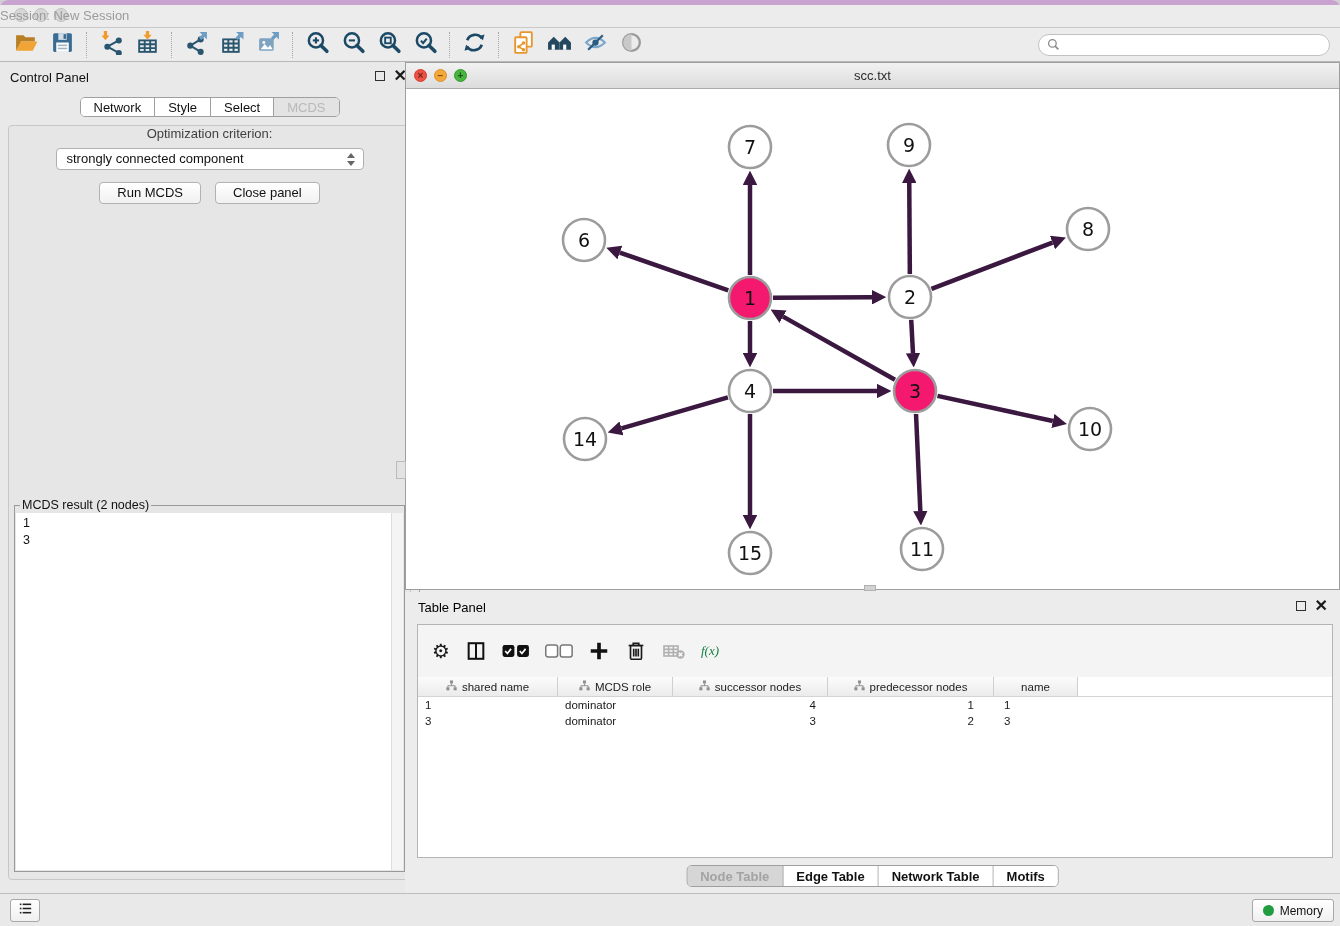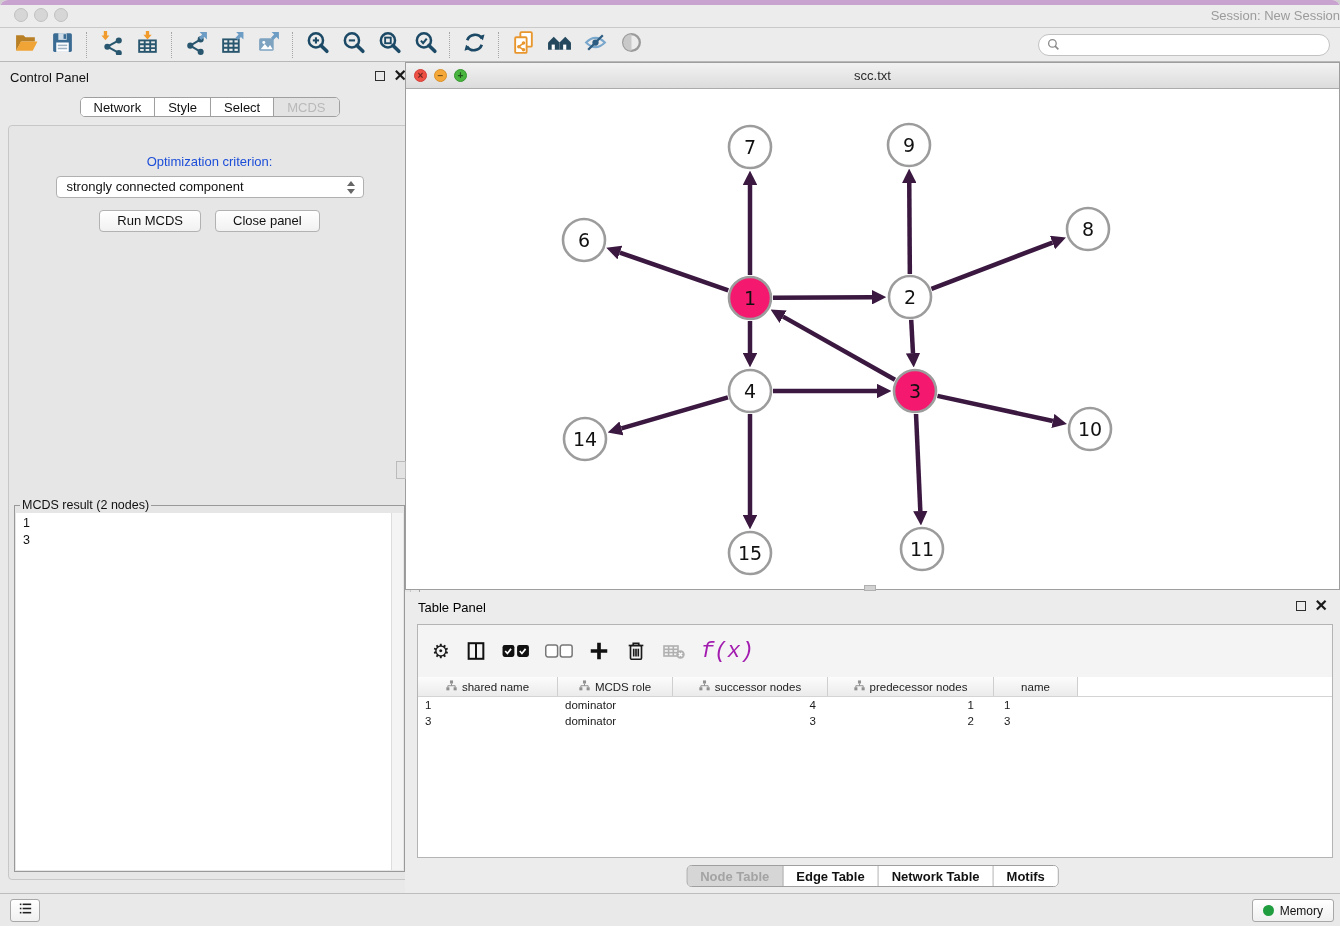--- a/index.html
+++ b/index.html
@@ -4,21 +4,21 @@
 <style>
   * { margin:0; padding:0; box-sizing:border-box; }
   html,body { width:1340px; height:926px; }
   body { font-family:"Liberation Sans", sans-serif; background:#d0d0d0; }
   #app { position:relative; width:1340px; height:926px; background:#ececec; overflow:hidden; border-radius:8px 8px 0 0; }
 
   
   #titlebar { position:absolute; left:0; top:0; width:100%; height:28px; background:#ececec; border-bottom:1px solid #c9c9c9; }
   #title-accent { position:absolute; left:0; top:0; width:100%; height:5px; background:#c9a3cf; border-radius:8px 8px 0 0; }
   .traffic-gray { position:absolute; top:8px; width:14px; height:14px; border-radius:50%; background:#d6d6d6; border:1px solid #c0c0c0; }
-  #win-title { position:absolute; left:0; right:0; top:8px; text-align:right; font-size:13px; color:#9b9b9b; }
+  #win-title { position:absolute; left:0; right:0; top:8px; text-align:left; font-size:13px; color:#9b9b9b; }
 
   
   #toolbar { position:absolute; left:0; top:28px; width:100%; height:34px; background:#ececec; border-bottom:1px solid #b8b8b8; display:flex; align-items:center; padding:0 10px 0 8px; }
   .icon-btn { width:36px; height:30px; display:flex; align-items:center; justify-content:center; }
   .icon-btn svg { width:25px; height:25px; }
   .tb-sep { height:26px; border-left:1px dotted #a6a6a6; margin:0 6px; }
   #search-box { margin-left:auto; width:292px; height:22px; background:#fff; border:1px solid #c2c2c2; border-radius:11px; display:flex; align-items:center; padding:0 8px; }
   #search-box svg { width:13px; height:13px; flex:0 0 13px; }
   #search-input { border:none; outline:none; flex:1; font-size:12px; margin-left:5px; background:transparent; }
 
@@ -27,21 +27,21 @@
   #cp-title { position:absolute; left:10px; top:8px; font-size:13px; color:#111; }
   .panel-float { width:10px; height:10px; border:1.6px solid #2e2e2e; display:inline-block; }
   .panel-close { font-size:16px; font-weight:bold; color:#1a1a1a; line-height:12px; }
   #cp-icons { position:absolute; right:12px; top:8px; display:flex; gap:9px; align-items:center; }
   .segtabs { display:flex; border:1px solid #9f9f9f; border-radius:5px; overflow:hidden; background:#fff; height:20px; }
   .segtabs .seg { padding:0 13px; font-size:13px; line-height:19px; color:#111; border-right:1px solid #9f9f9f; background:#fff; white-space:nowrap; }
   .segtabs .seg:last-child { border-right:none; }
   #cp-tabs { position:absolute; left:50%; transform:translateX(-50%); top:35px; }
   #cp-tabs .seg.active { background:#e3e3e3; color:#b9b9b9; }
   #cp-content { position:absolute; left:8px; right:8px; top:63px; bottom:13px; background:#e6e6e6; border:1px solid #c7c7c7; border-radius:4px; }
-  #opt-label { margin-top:28px; text-align:center; font-size:13px; color:#1d4ed8; }
+  #opt-label { margin-top:0; text-align:center; font-size:13px; color:#404040; }
   #criterion-select { position:relative; margin:7px auto 0; width:308px; height:22px; background:#fff; border:1px solid #b0b0b0; border-radius:4px; font-size:13px; line-height:20px; padding-left:10px; color:#111; }
   #criterion-select .chevrons { position:absolute; right:8px; top:4px; display:flex; flex-direction:column; gap:3px; }
   .chev-up { width:0; height:0; border-left:4px solid transparent; border-right:4px solid transparent; border-bottom:5px solid #666; }
   .chev-down { width:0; height:0; border-left:4px solid transparent; border-right:4px solid transparent; border-top:5px solid #666; }
   #cp-buttons { margin-top:12px; display:flex; justify-content:center; gap:14px; }
   .mac-btn { height:22px; padding:0 17px; background:linear-gradient(#ffffff,#f1f1f1); border:1px solid #b2b2b2; border-radius:4px; font-size:13px; color:#111; line-height:20px; font-family:"Liberation Sans",sans-serif; }
   #mcds-result { position:absolute; left:5px; right:5px; top:366px; bottom:7px; border:1px solid #999; margin-top:6px; }
   #mcds-result legend { font-size:12.5px; color:#111; margin-left:5px; padding:0 2px; }
   #mcds-result-inner { position:absolute; left:1px; right:1px; top:1px; bottom:1px; background:#fff; overflow:hidden; }
   #mcds-result-list { padding:2px 0 0 7px; font-size:12.5px; line-height:17px; color:#111; }
@@ -57,21 +57,21 @@
   #nw-splitter { position:absolute; left:458px; bottom:-2px; width:12px; height:6px; background:#d2d2d2; border:1px solid #b0b0b0; }
 
   
   #table-panel { position:absolute; left:405px; top:592px; width:935px; height:301px; background:#ececec; }
   #tp-title { position:absolute; left:13px; top:8px; font-size:13px; color:#000000; }
   #tp-icons { position:absolute; right:12px; top:8px; display:flex; gap:9px; align-items:center; }
   #tp-box { position:absolute; left:12px; right:7px; top:32px; height:234px; background:#fff; border:1px solid #b4b4b4; }
   #tp-toolbar { height:52px; background:#f4f4f4; display:flex; align-items:center; padding-left:14px; gap:15px; }
   .tp-icon { display:flex; align-items:center; justify-content:center; height:30px; }
   .gear-glyph { font-family:"DejaVu Sans",sans-serif; font-size:20px; color:#1a1a1a; line-height:22px; }
-  .fx-label { font-family:Liberation Mono, monospace; font-style:italic; font-size:22px; color:#a21caf; }
+  .fx-label { font-family:Liberation Serif, serif; font-style:italic; font-size:13px; color:#15803d; }
   #tp-table { position:relative; }
   .thead { display:flex; border-bottom:1px solid #d4d4d4; }
   .thcell { display:flex; align-items:center; justify-content:center; gap:5px; font-size:11.5px; color:#222; background:linear-gradient(#fcfcfc,#ebebeb); border-right:1px solid #cfcfcf; height:19px; }
   .thfill { flex:1; background:#fff; }
   .trow { display:flex; height:16px; }
   .tdcell { font-size:11.5px; line-height:16px; color:#1a1a1a; overflow:hidden; white-space:nowrap; }
   #tp-tabs { position:absolute; left:50%; transform:translateX(-50%); bottom:6px; height:22px;font-weight:bold; }
   #tp-tabs .seg { line-height:21px; }
   #tp-tabs .seg.active { background:#d6d6d6; color:#a3a3a3; }
 

